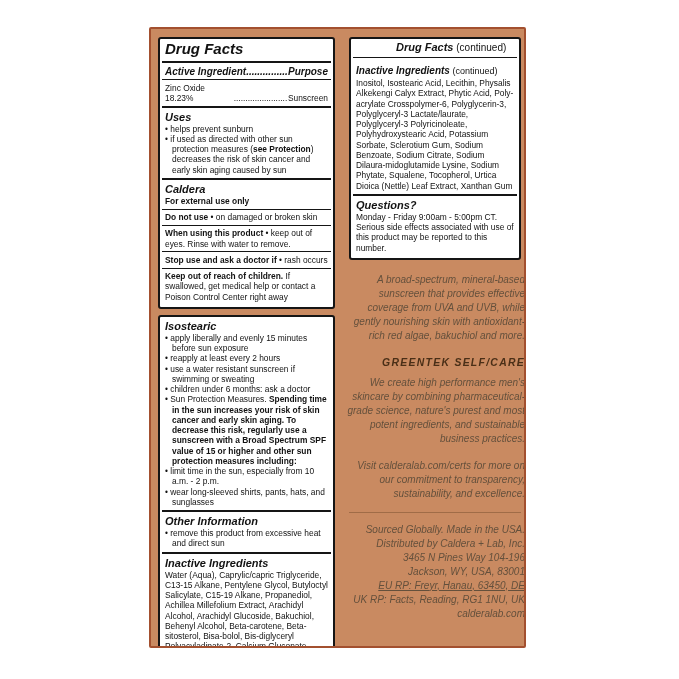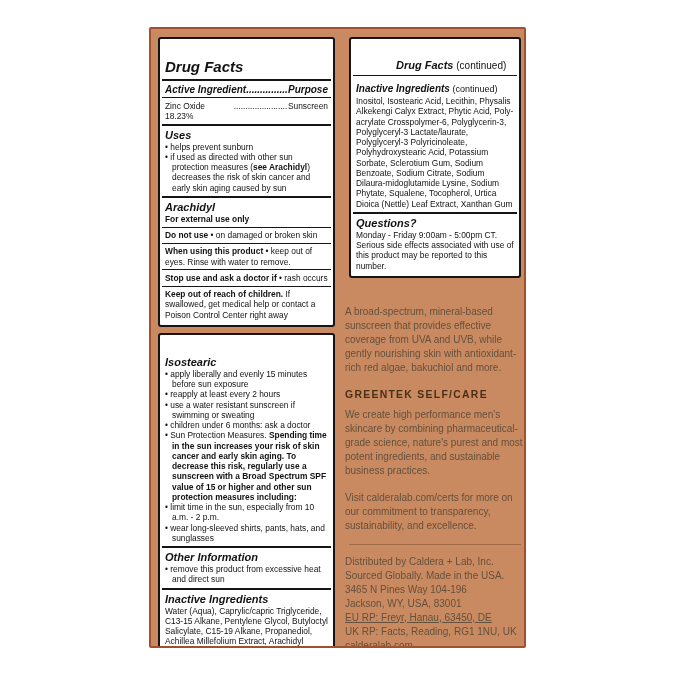--- a/index.html
+++ b/index.html
@@ -10,43 +10,43 @@
   }
   .panel{
     position:absolute;left:149px;top:27px;width:377px;height:621px;
     box-sizing:border-box;background:#c98a61;border:2px solid #a3502f;
     border-radius:2px;overflow:hidden;
   }
   .col-left{position:absolute;left:7px;top:8px;width:177px;}
   .col-right{position:absolute;left:198px;top:8px;width:172px;}
   .box{
     box-sizing:border-box;background:#ffffff;border:2px solid #151515;
-    border-radius:3px;padding:20px 5px 5px;color:#121212;width:100%;
+    border-radius:3px;padding:2px 5px 5px;color:#121212;width:100%;
   }
   .box2{margin-top:6px;}
   .df-title{font-style:italic;font-weight:bold;font-size:15px;line-height:1.1;}
   .df-title-sm{font-style:italic;font-weight:bold;font-size:11px;line-height:1.2;margin-left:40px;}
   .plain{font-style:normal;font-weight:normal;font-size:10px;}
   .rule-title{border-top:2px solid #151515;margin:3px -3px 3px;}
   .sec-rule{border-top:2.5px solid #151515;margin:3px -3px 3px;}
   .sub-rule{border-top:1.2px solid #151515;margin:2.5px -3px 2.5px;}
   .sec-h{font-style:italic;font-weight:bold;font-size:11px;margin:1px 0;}
   .inl-h{font-style:italic;font-weight:bold;font-size:10px;}
   .txt{font-size:8.4px;line-height:1.22;}
   .b{font-weight:bold;}
   .bullet{padding-left:7px;text-indent:-7px;}
   .bullet::before{content:"• ";}
   .leader{display:flex;align-items:baseline;}
   .leader .dots{flex:1 1 auto;overflow:hidden;white-space:nowrap;}
   .leader .r{text-align:right;}
   .lead-h{font-style:italic;font-weight:bold;font-size:10px;}
-  .lead-v{font-size:8.4px;}
+  .lead-v{font-size:8.4px;align-items:flex-end;}
   .brand{
-    margin-top:27px;width:180px;margin-left:-4px;text-align:left;
-    color:#64503c;font-size:10px;line-height:1.4;
+    margin-top:13px;width:180px;margin-left:-4px;text-align:right;
+    color:#64503c;font-size:10px;line-height:1.4;font-style:italic;
   }
   .brand-h{
     color:#4a2f17;font-weight:bold;letter-spacing:1.3px;font-size:10.4px;
     margin:13px 0 5px;
   }
   .brand p{margin:0 0 0;}
   .brand .certs{margin-top:13px;}
   .addr-rule{border-top:1px solid #a06c47;margin:11px 4px 10px;}
   .addr div{margin:0;}
   .u{text-decoration:underline;}
@@ -71,25 +71,25 @@
       <div class="leader lead-v">
         <span>Zinc Oxide 18.23%</span>
         <span class="dots">........................</span>
         <span class="r">Sunscreen</span>
       </div>
 
       <div class="sec-rule"></div>
       <div class="sec-h">Uses</div>
       <div class="txt">
         <div class="bullet">helps prevent sunburn</div>
-        <div class="bullet"><span>if used as directed with other sun protection measures (</span><span class="b">see Arachidyl</span><span>) decreases the risk of skin cancer and early skin aging caused by sun</span></div>
+        <div class="bullet"><span>if used as directed with other sun protection measures (</span><span class="b">see Protection</span><span>) decreases the risk of skin cancer and early skin aging caused by sun</span></div>
       </div>
 
       <div class="sec-rule"></div>
-      <div class="sec-h">Arachidyl</div>
+      <div class="sec-h">Caldera</div>
       <div class="txt b">For external use only</div>
       <div class="sub-rule"></div>
       <div class="txt"><span class="b">Do not use</span><span> • on damaged or broken skin</span></div>
       <div class="sub-rule"></div>
       <div class="txt"><span class="b">When using this product</span><span> • keep out of eyes. Rinse with water to remove.</span></div>
       <div class="sub-rule"></div>
       <div class="txt"><span class="b">Stop use and ask a doctor if</span><span> • rash occurs</span></div>
       <div class="sub-rule"></div>
       <div class="txt"><span class="b">Keep out of reach of children.</span><span> If swallowed, get medical help or contact a Poison Control Center right away</span></div>
     </div>
@@ -131,22 +131,22 @@
       <div class="txt">Monday - Friday 9:00am - 5:00pm CT. Serious side effects associated with use of this product may be reported to this number.</div>
     </div>
 
     <div class="brand">
       <p>A broad-spectrum, mineral-based sunscreen that provides effective coverage from UVA and UVB, while gently nourishing skin with antioxidant-rich red algae, bakuchiol and more.</p>
       <div class="brand-h">GREENTEK SELF/CARE</div>
       <p>We create high performance men's skincare by combining pharmaceutical-grade science, nature's purest and most potent ingredients, and sustainable business practices.</p>
       <p class="certs">Visit calderalab.com/certs for more on our commitment to transparency, sustainability, and excellence.</p>
       <div class="addr-rule"></div>
       <div class="addr">
+        <div>Sourced Globally. Made in the USA.</div>
         <div>Distributed by Caldera + Lab, Inc.</div>
-        <div>Sourced Globally. Made in the USA.</div>
         <div>3465 N Pines Way 104-196</div>
         <div>Jackson, WY, USA, 83001</div>
         <div class="u">EU RP: Freyr, Hanau, 63450, DE</div>
         <div>UK RP: Facts, Reading, RG1 1NU, UK</div>
         <div>calderalab.com</div>
       </div>
     </div>
   </div>
 
 </div>

